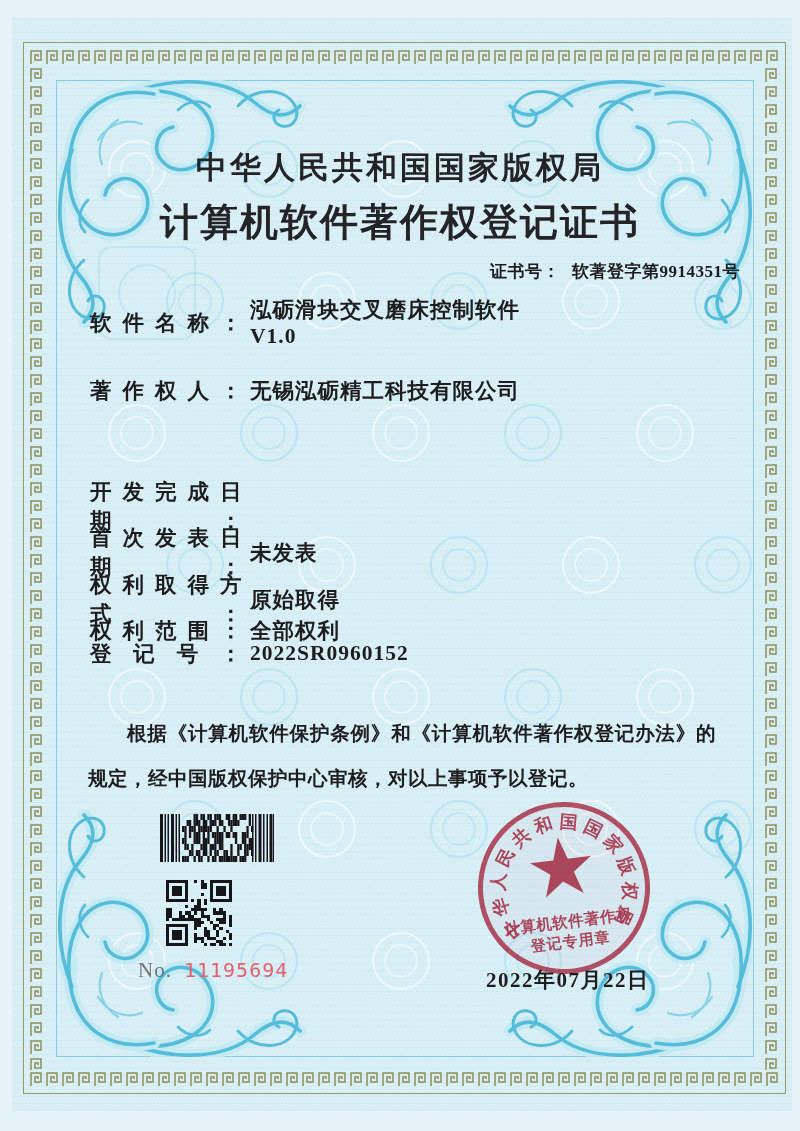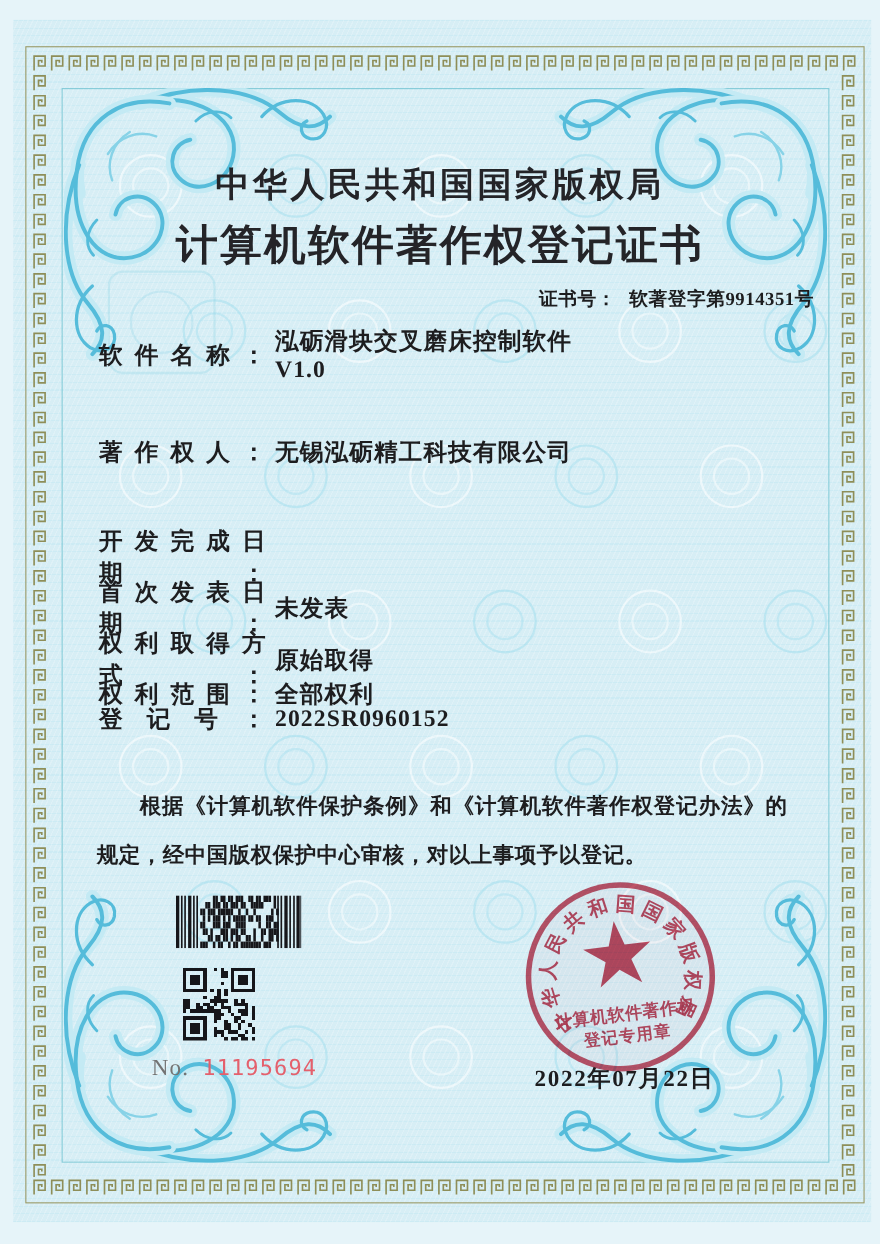--- a/index.html
+++ b/index.html
@@ -881,21 +881,21 @@
       <span>证书号：</span><span class="val">软著登字第9914351号</span>
     </div>
 
     <div class="field-row" style="top:295px">
       <span class="field-label">软件名称：</span>
       <span class="field-value">
         <div>泓砺滑块交叉磨床控制软件</div>
         <div>V1.0</div>
       </span>
     </div>
-    <div class="field-row" style="top:396px">
+    <div class="field-row" style="top:376px">
       <span class="field-label">著作权人：</span>
       <span class="field-value">无锡泓砺精工科技有限公司</span>
     </div>
     <div class="field-row" style="top:477px">
       <span class="field-label">开发完成日期：</span>
     </div>
     <div class="field-row" style="top:570px">
       <span class="field-label">权利取得方式：</span>
       <span class="field-value">原始取得</span>
     </div>

